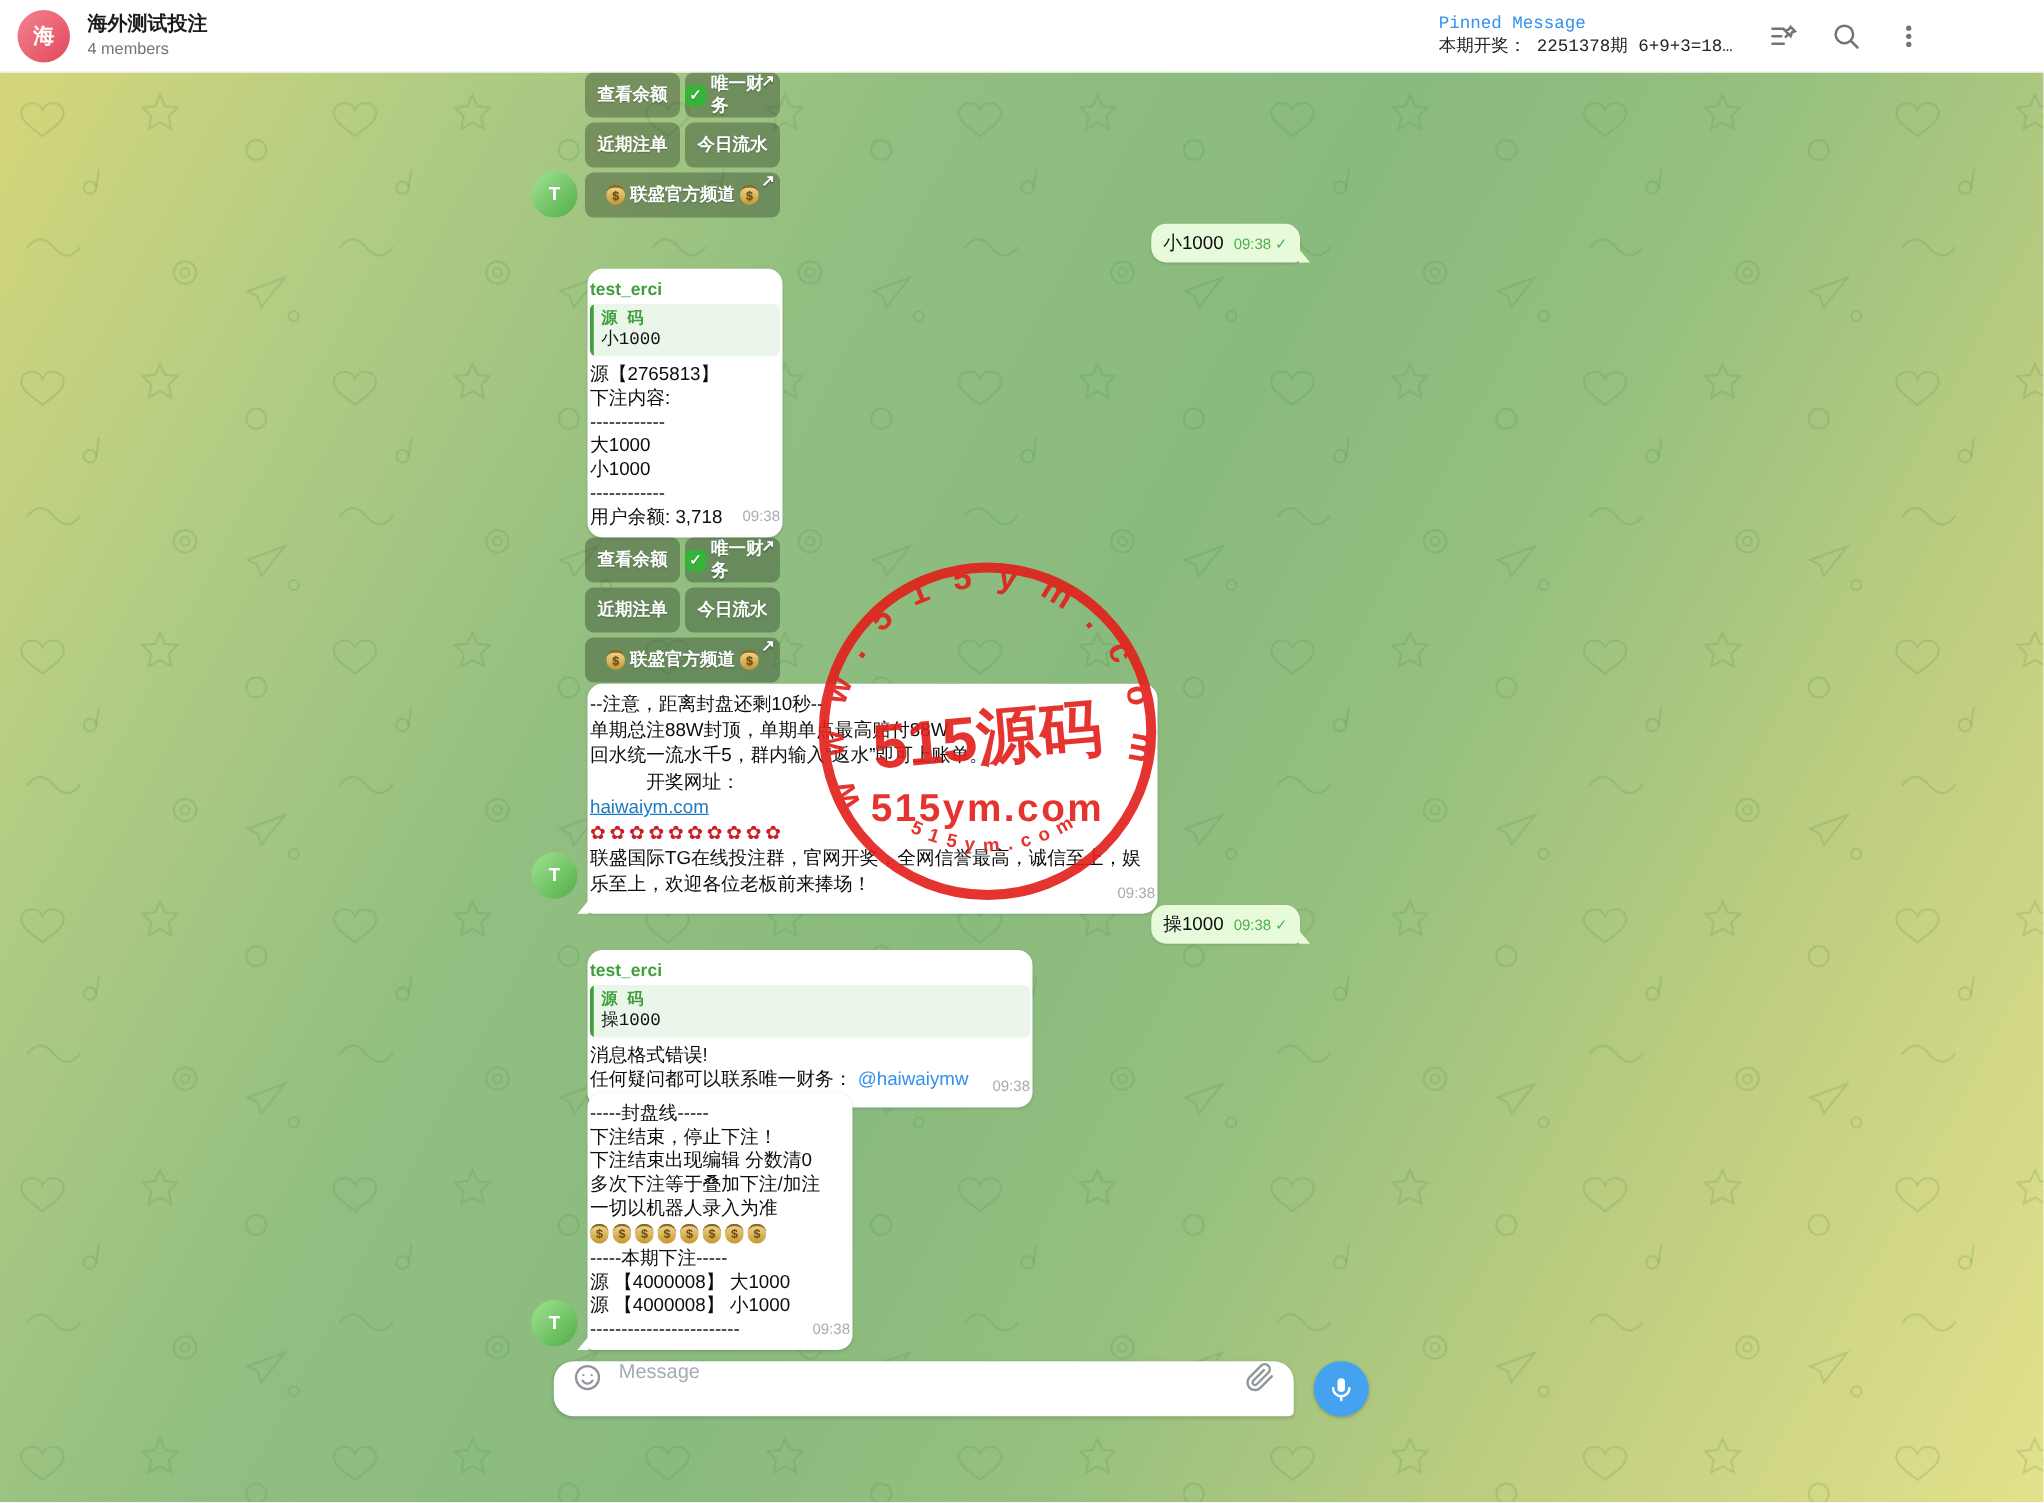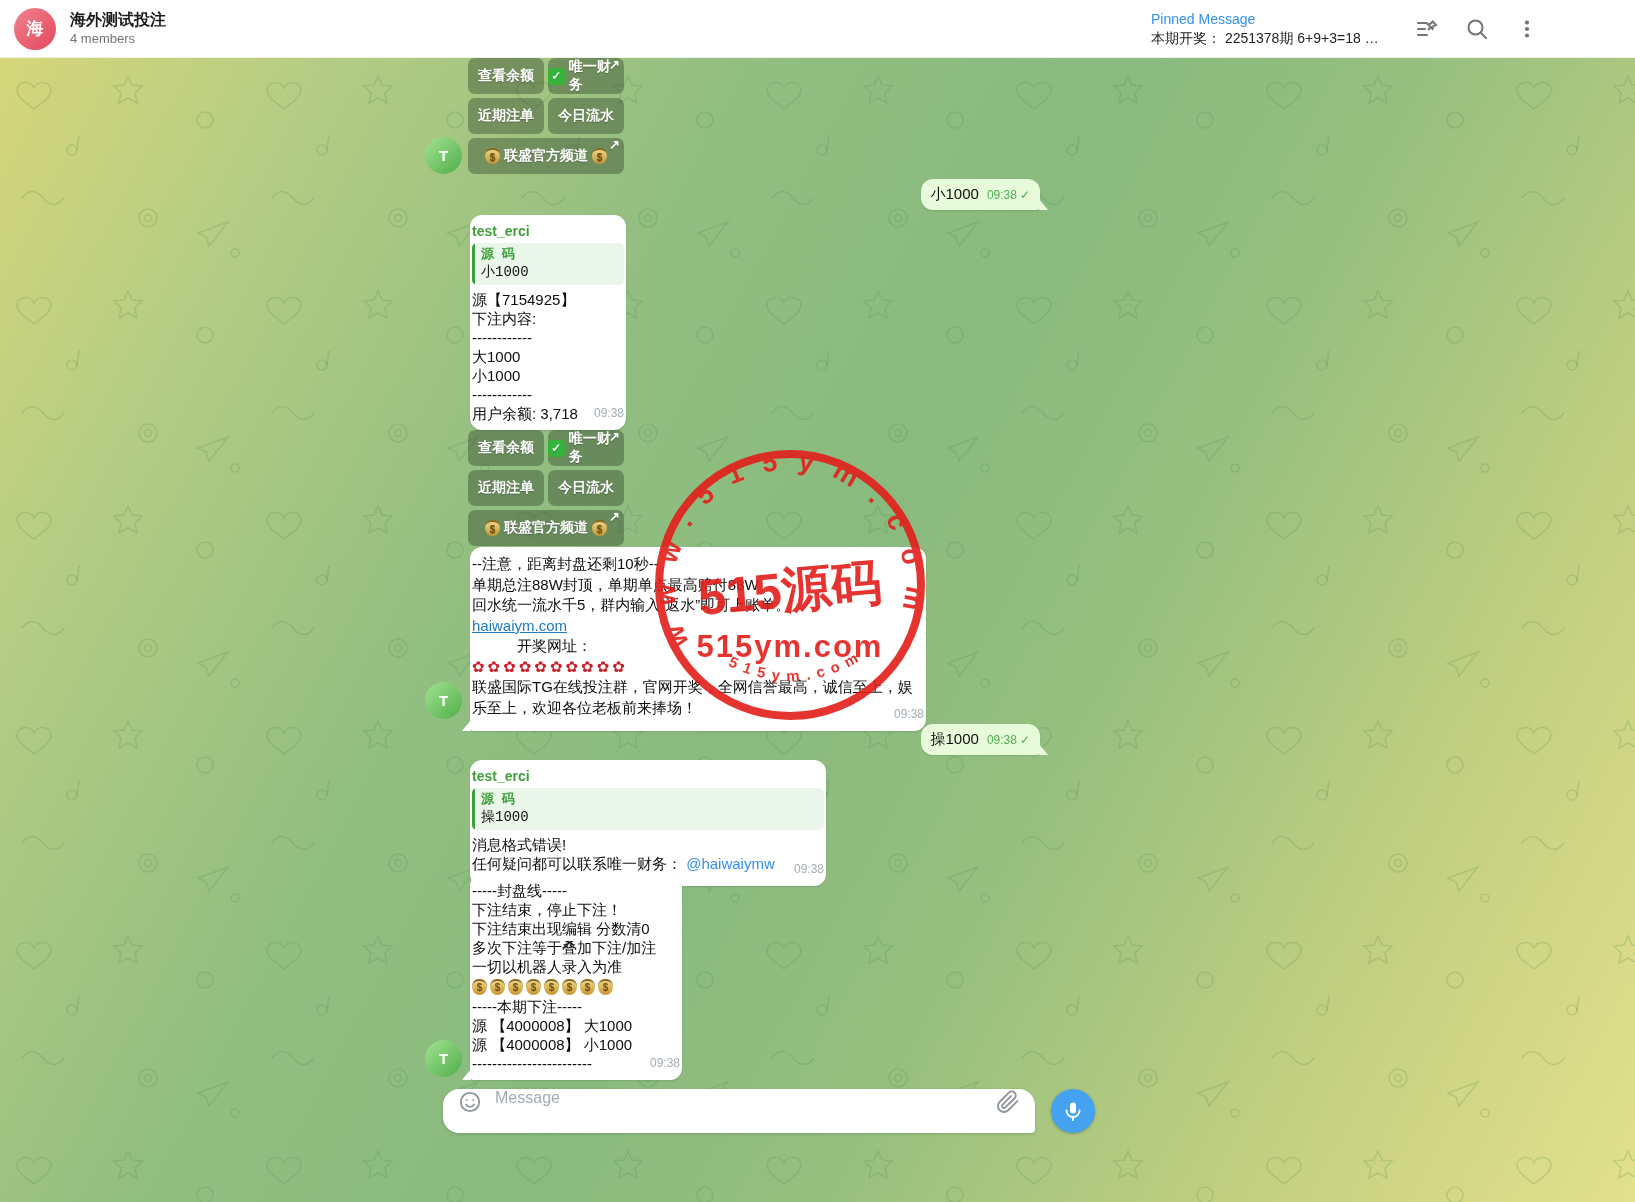--- a/index.html
+++ b/index.html
@@ -9,21 +9,21 @@
   
   .header { position:absolute; top:0; left:0; right:0; height:58px; background:#fff;
             display:flex; align-items:center; padding:0 96px 0 14px; z-index:30;
             border-bottom:1px solid rgba(0,0,0,.06); }
   .hdr-avatar { width:42px; height:42px; border-radius:50%; flex:0 0 42px;
                 background:linear-gradient(135deg,#f2828e,#e2495c); color:#fff; font-weight:bold;
                 font-size:17px; display:flex; align-items:center; justify-content:center; cursor:pointer; }
   .hdr-titles { margin-left:14px; cursor:pointer; }
   .hdr-title { font-size:16px; font-weight:bold; color:#1c1c1c; line-height:20px; }
   .hdr-sub { font-size:13px; color:#707579; line-height:17px; }
-  .pinned { margin-left:auto; display:flex; align-items:flex-end; gap:9px; cursor:pointer; max-width:250px; margin-right:28px; }
+  .pinned { margin-left:auto; display:flex; align-items:flex-end; gap:9px; cursor:pointer; max-width:250px; margin-right:28px;font-family:Liberation Mono, monospace; }
   .pinned-bar { width:2px; border-radius:1px;
     background:repeating-linear-gradient(to bottom,#3390ec 0 9px, rgba(51,144,236,.25) 9px 12px); }
   .pinned-label { font-size:14px; color:#3390ec; line-height:19px; font-weight:500; }
   .pinned-text { font-size:14px; color:#222; line-height:19px; white-space:nowrap; overflow:hidden; text-overflow:ellipsis; max-width:236px; }
   .hdr-icons { display:flex; align-items:center; gap:26px; }
   .hdr-icon { width:24px; height:24px; cursor:pointer; color:#707579; display:flex; align-items:center; justify-content:center; }
 
   
   .chat { position:absolute; top:58px; left:0; right:0; bottom:0;
           background:linear-gradient(118deg,#d6d67a 0%,#b5cd83 14%,#93bf81 32%,#89ba7e 50%,#96c07f 64%,#c2cf80 82%,#e3e18c 100%); }
@@ -211,21 +211,21 @@
         <span>✓</span>
       </span>
     </div>
 
     <div class="bubble" style="left:470px; top:157px; width:156px;">
       <div class="sender">test_erci</div>
       <div class="quote">
         <div class="qt">源 码</div>
         <div class="qx">小1000</div>
       </div>
-      <div class="mline">源【7154925】</div>
+      <div class="mline">源【2765813】</div>
       <div class="mline">下注内容:</div>
       <div class="mline">------------</div>
       <div class="mline">大1000</div>
       <div class="mline">小1000</div>
       <div class="mline">------------</div>
       <div class="mline flexline">
         <span>用户余额: 3,718</span>
         <span class="time">09:38</span>
       </div>
     </div>
@@ -262,24 +262,24 @@
             </span>
           <span class="kb-arrow">↗</span>
         </div>
       </div>
     </div>
 
     <div class="bubble notice tail" style="left:470px; top:489px; width:456px;">
       <div class="mline">--注意，距离封盘还剩10秒--</div>
       <div class="mline">单期总注88W封顶，单期单点最高赔付88W</div>
       <div class="mline">回水统一流水千5，群内输入“返水”即可上账单。</div>
+      <div class="mline">　　　开奖网址：</div>
       <div class="mline">
         <span class="link">haiwaiym.com</span>
       </div>
-      <div class="mline">　　　开奖网址：</div>
       <div class="mline">
         <span class="rose">✿</span><span class="rose">✿</span><span class="rose">✿</span><span class="rose">✿</span><span class="rose">✿</span><span class="rose">✿</span><span class="rose">✿</span><span class="rose">✿</span><span class="rose">✿</span><span class="rose">✿</span>
       </div>
       <div class="mline">
         <span>联盛国际TG在线投注群，官网开奖，全网信誉最高，诚信至上，娱乐至上，欢迎各位老板前来捧场！</span>
         <span class="time" style="float:right; margin-top:6px;">09:38</span>
       </div>
     </div>
 
     <div class="avatar-t" style="left:425px; top:624px;">

